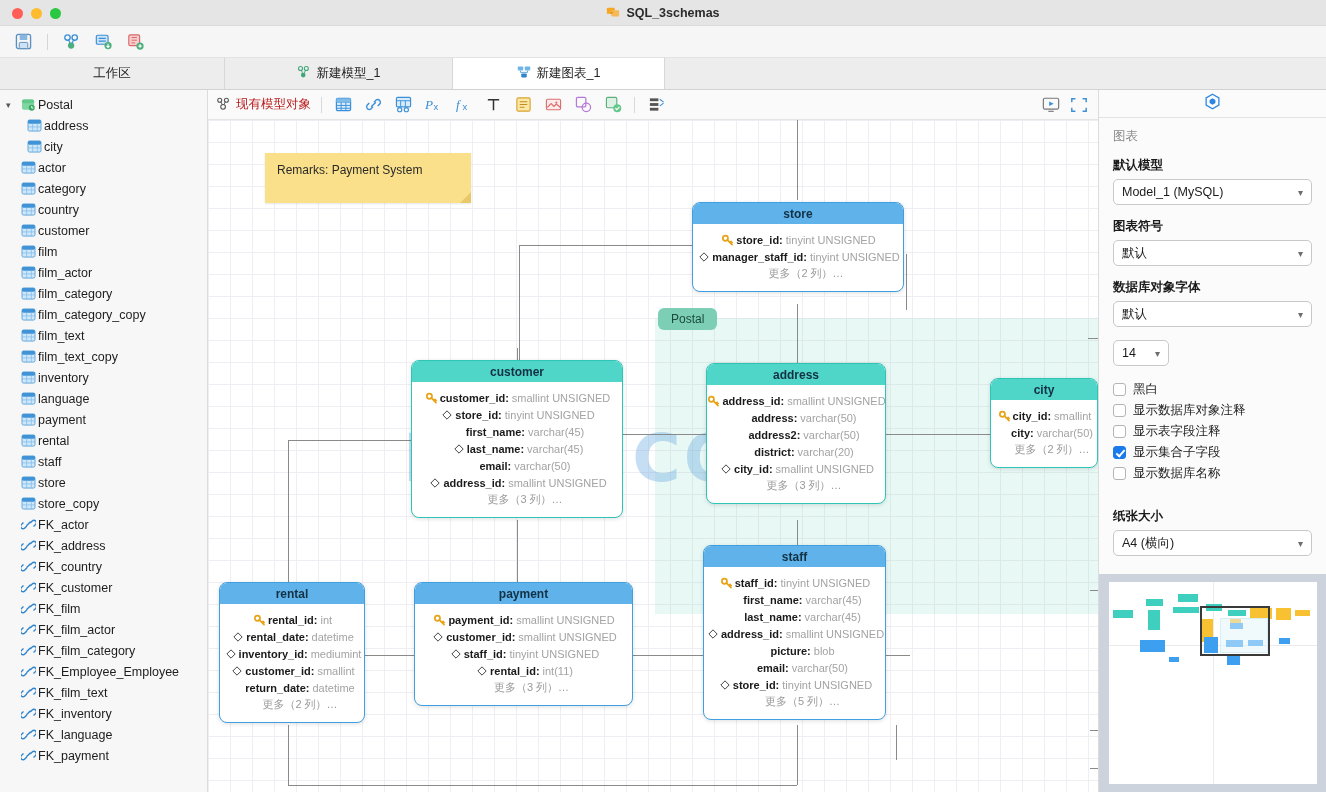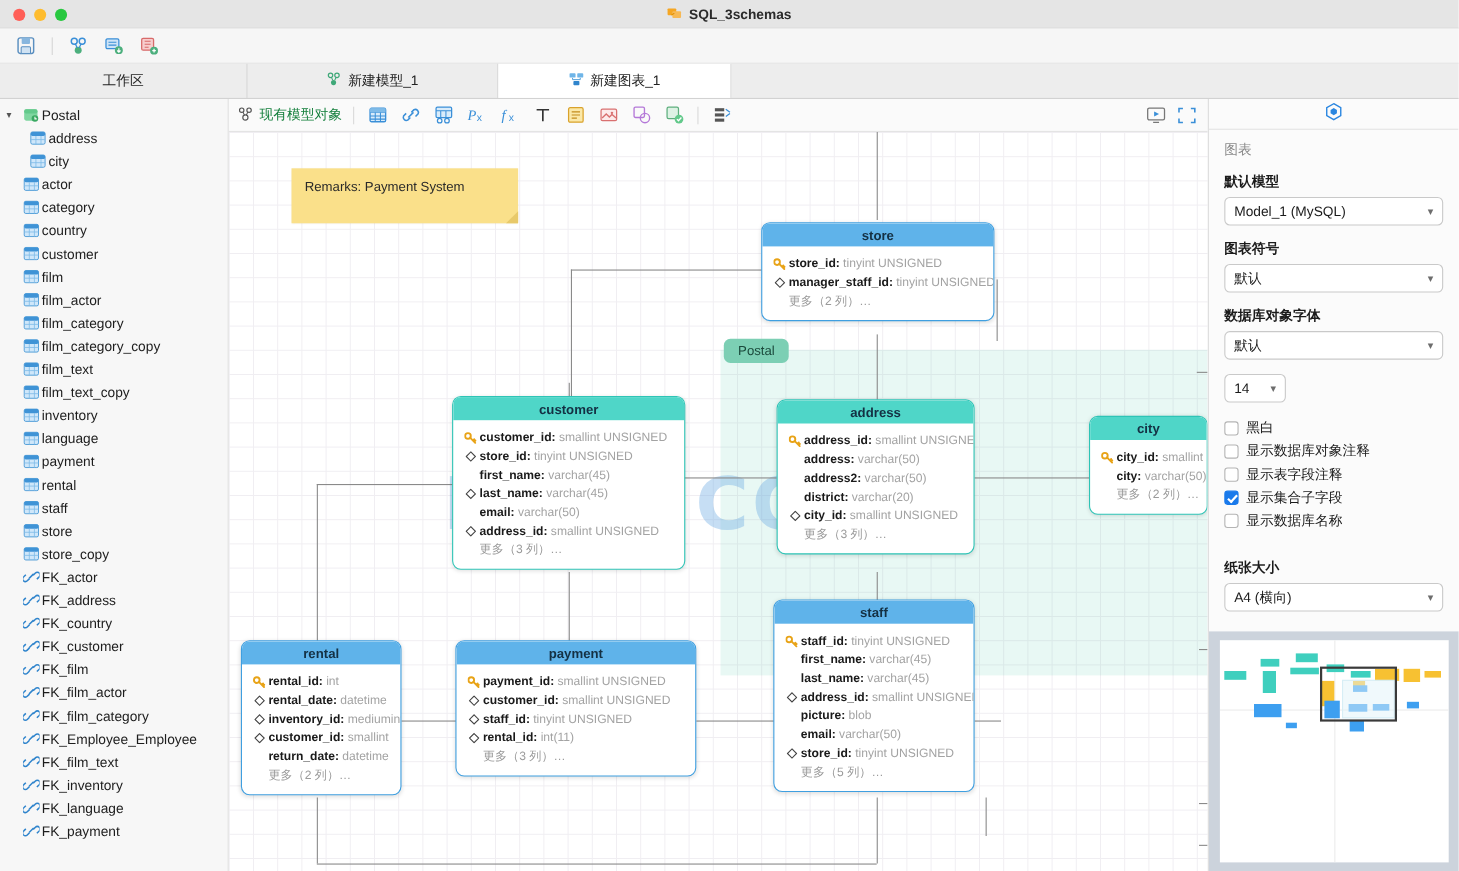--- a/index.html
+++ b/index.html
@@ -73,21 +73,21 @@
   
   .canvaswrap {
     position: absolute; top: 90px; left: 208px; width: 890px; height: 702px;
     background: #fff; overflow: hidden;
   }
   .canvas-toolbar {
     position: absolute; top: 0; left: 0; width: 890px; height: 30px;
     background: #fafafa; border-bottom: 1px solid #e4e4e4;
     display: flex; align-items: center; padding: 0 8px; gap: 8px;
   }
-  .ct-label { display: flex; align-items: center; gap: 5px; font-size: 12.5px; color: #15803d; cursor: pointer; }
+  .ct-label { display: flex; align-items: center; gap: 5px; font-size: 12.5px; color: #b91c1c; cursor: pointer; }
   .ct-sep { width: 1px; height: 16px; background: #d9d9d9; margin: 0 2px; }
   .ct-icon { width: 22px; height: 20px; display: flex; align-items: center; justify-content: center; cursor: pointer; }
   .ct-right { margin-left: auto; display: flex; align-items: center; gap: 6px; }
 
   .canvas {
     position: absolute; top: 30px; left: 0; width: 890px; height: 672px;
     background-color: #ffffff;
     background-image:
       linear-gradient(to right, #f0eef2 1px, transparent 1px),
       linear-gradient(to bottom, #f0eef2 1px, transparent 1px);
@@ -132,21 +132,21 @@
   }
   .entity .ehead {
     height: 21px; display: flex; align-items: center; justify-content: center;
     font-size: 12px; font-weight: 700; color: #143043;
   }
   .entity.blue { border: 1.6px solid #3f9fe0; }
   .entity.blue .ehead { background: #5fb3ea; }
   .entity.teal { border: 1.6px solid #2ec4b6; }
   .entity.teal .ehead { background: #4fd6c8; }
   .ebody { padding: 7px 8px 9px 8px; }
-  .fld { display: flex; align-items: center; height: 17px; font-size: 11px; white-space: nowrap; }
+  .fld { display: flex; align-items: center; height: 17px; font-size: 11px; white-space: nowrap; justify-content: center; }
   .fld .fi { width: 16px; flex: 0 0 16px; display: flex; align-items: center; justify-content: center; }
   .fld .fname { font-weight: 700; color: #1a1a1a; }
   .fld .ftype { color: #a3a3a3; margin-left: 3px; }
   .fld.more { color: #9a9a9a; font-size: 11px; padding-left: 16px; }
 
   
   .rel { position: absolute; background: #8a8a8a; }
   .rel.h { height: 1.3px; }
   .rel.v { width: 1.3px; }
 

